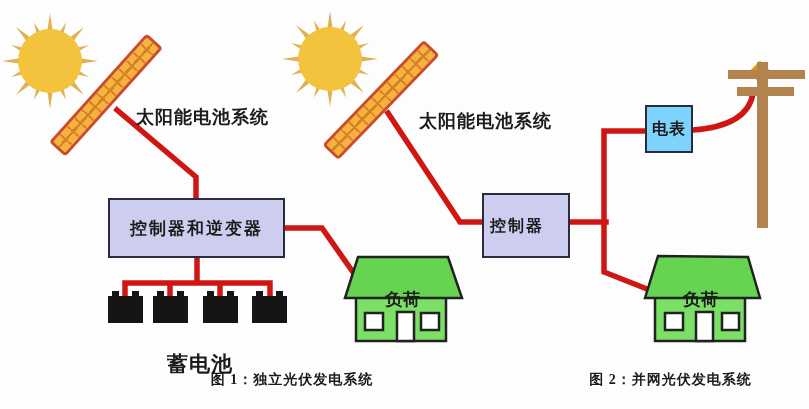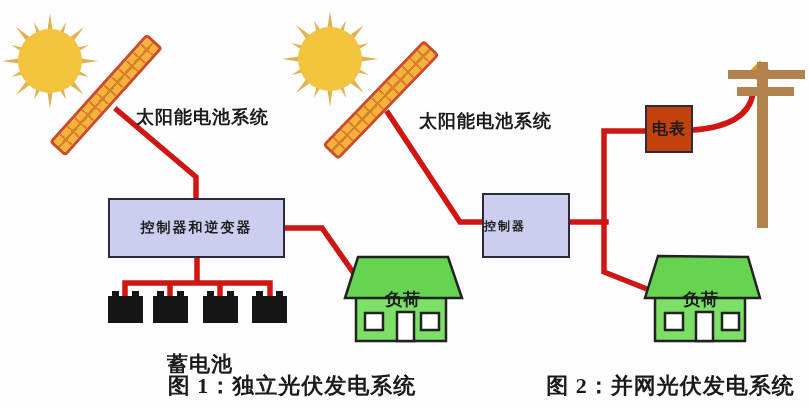--- a/index.html
+++ b/index.html
@@ -2,31 +2,31 @@
 <html><head>
 <meta charset="utf-8">
 <style>
   html,body{margin:0;padding:0;}
   body{background:#ffffff;font-family:"Liberation Serif","DejaVu Serif",serif;}
   #stage{position:relative;width:809px;height:409px;background:#fdfdfd;overflow:hidden;color:#1b1b1b;}
   .abs{position:absolute;}
   .lbl{font-weight:bold;font-size:18px;text-align:center;white-space:nowrap;letter-spacing:1px;margin-top:22px;}
   .box{display:flex;align-items:center;justify-content:center;
        border:2px solid #2b2b3d;font-weight:bold;box-sizing:border-box;}
-  .controller{background:#cdcdef;font-size:14px;letter-spacing:2px;}
-  .meter{background:#c2410c;font-size:16px;letter-spacing:1px;}
+  .controller{background:#cdcdef;font-size:17px;letter-spacing:2px;}
+  .meter{background:#7dd3fc;font-size:16px;letter-spacing:1px;}
   .panel{border:3px solid #cc4c26;border-radius:4px;box-sizing:border-box;
          background-image:
            linear-gradient(180deg, rgba(0,0,0,0) 0 42%, #d2842a 42% 58%, rgba(0,0,0,0) 58% 100%),
            repeating-linear-gradient(90deg, #f6b33c 0 9px, #e0802a 9px 11px);}
   .battery{background:#151515;width:35px;height:27px;}
   .battery .term{position:absolute;top:-5px;width:7px;height:5px;background:#151515;}
   .battery .t-l{left:4px;} .battery .t-r{right:4px;}
   .pole-part{background:#b3834e;}
-  .caption{font-weight:bold;font-size:22px;text-align:center;white-space:nowrap;letter-spacing:1px;}
+  .caption{font-weight:bold;font-size:14px;text-align:center;white-space:nowrap;letter-spacing:1px;}
   svg{display:block;}
 </style>
 </head>
 <body>
 
 <div id="stage">
 
   <svg class="abs" style="left:0;top:0;" width="809" height="409" viewBox="0 0 809 409">
     <g fill="none" stroke="#d01612" stroke-width="5.5" stroke-linecap="square" stroke-linejoin="miter">
 
@@ -88,21 +88,21 @@
   <div class="abs panel" style="left:33px;top:84px;width:146px;height:22px;transform:rotate(-48deg);"></div>
   <div class="abs panel" style="left:308px;top:89px;width:146px;height:22px;transform:rotate(-46deg);"></div>
 
   <div class="abs lbl" style="left:130px;top:83px;width:145px;">太阳能电池系统</div>
   <div class="abs lbl" style="left:413px;top:87px;width:145px;">太阳能电池系统</div>
 
   <div class="abs box controller" style="left:108px;top:198px;width:177px;height:60px;">
     <span>控制器和逆变器</span>
   </div>
 
-  <div class="abs box controller" style="left:482px;top:193px;width:88px;height:65px;flex-direction:column;align-items:flex-start;justify-content:center;font-size:12px;line-height:1.5;">
+  <div class="abs box controller" style="left:482px;top:193px;width:88px;height:65px;flex-direction:column;align-items:flex-start;justify-content:center;padding-left:6px;font-size:16px;line-height:1.5;">
     <span>控制器</span>
   </div>
 
   <div class="abs box meter" style="left:645px;top:105px;width:48px;height:48px;">
     <span>电表</span>
   </div>
 
   <div class="abs" style="left:752px;top:64px;width:16px;height:16px;background:#e8920f;transform:rotate(45deg);"></div>
   <div class="abs pole-part" style="left:757px;top:62px;width:11px;height:166px;"></div>
   <div class="abs pole-part" style="left:728px;top:70px;width:77px;height:9px;"></div>

